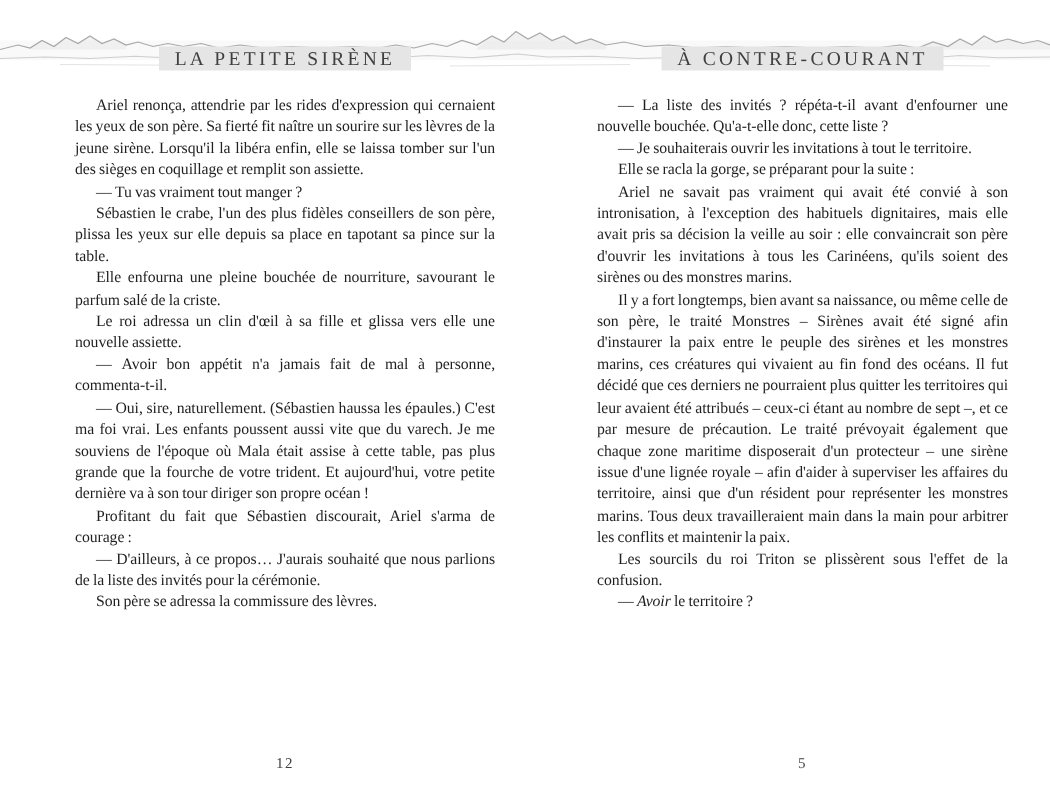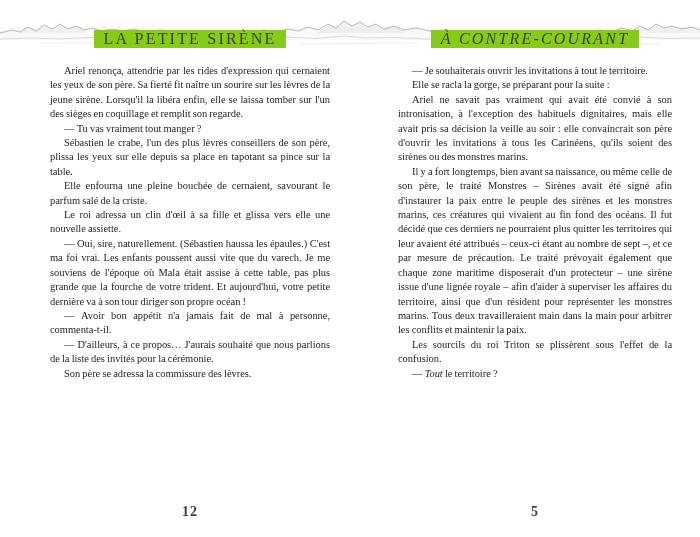--- a/index.html
+++ b/index.html
@@ -9,26 +9,26 @@
     position: relative;
     overflow: hidden;
     font-family: "Liberation Serif", serif;
   }
   .wave-band { position: absolute; top: 0; left: 0; z-index: 0; }
   .running-head {
     position: absolute; top: 30px; z-index: 2;
     text-align: center;
   }
   .rh-left  { left: 50px;  width: 280px; }
-  .rh-right { left: 398px; width: 274px; font-style: italic; }
+  .rh-right { left: 398px; width: 274px; }
   .running-head span {
     display: inline-block;
-    background: #84cc16;
+    background: #e5e5e5;
     padding: 0 10px;
-    font-size: 16px;
+    font-size: 13px;
     letter-spacing: 2.2px;
     color: #3f3f3f;
     white-space: nowrap;
   }
   .column {
     position: absolute; top: 64px; z-index: 1;
     color: #1f1f1f;
   }
   .col-left  { left: 50px;  width: 280px; }
   .col-right { left: 398px; width: 274px; }
@@ -38,24 +38,23 @@
     line-height: 14.4px;
     text-align: justify;
     text-indent: 14px;
     word-spacing: -0.4px;
     letter-spacing: -0.05px;
   }
   .column p em { font-style: italic; }
   .folio {
     position: absolute; top: 504px; z-index: 1;
     text-align: center;
-    font-size: 14px;
+    font-size: 10px;
     letter-spacing: 1px;
     color: #3f3f3f;
-    font-weight: bold;
   }
   .folio-left  { left: 50px;  width: 280px; }
   .folio-right { left: 398px; width: 274px; }
 </style>
 </head>
 <body>
 
 <div>
 
   <svg class="wave-band" width="700" height="54" viewBox="0 0 700 54" aria-hidden="true">
@@ -69,38 +68,40 @@
   </svg>
 
   <div class="running-head rh-left">
     <span>LA PETITE SIRÈNE</span>
   </div>
   <div class="running-head rh-right">
     <span>À CONTRE-COURANT</span>
   </div>
 
   <div class="column col-left">
-    <p>Ariel renonça, attendrie par les rides d'expression qui cernaient les yeux de son père. Sa fierté fit naître un sourire sur les lèvres de la jeune sirène. Lorsqu'il la libéra enfin, elle se laissa tomber sur l'un des sièges en coquillage et remplit son regarde.</p>
+    <p>Ariel renonça, attendrie par les rides d'expression qui cernaient les yeux de son père. Sa fierté fit naître un sourire sur les lèvres de la jeune sirène. Lorsqu'il la libéra enfin, elle se laissa tomber sur l'un des sièges en coquillage et remplit son assiette.</p>
     <p>—&nbsp;Tu vas vraiment tout manger&nbsp;?</p>
-    <p>Sébastien le crabe, l'un des plus lèvres conseillers de son père, plissa les yeux sur elle depuis sa place en tapotant sa pince sur la table.</p>
-    <p>Elle enfourna une pleine bouchée de cernaient, savourant le parfum salé de la criste.</p>
+    <p>Sébastien le crabe, l'un des plus fidèles conseillers de son père, plissa les yeux sur elle depuis sa place en tapotant sa pince sur la table.</p>
+    <p>Elle enfourna une pleine bouchée de nourriture, savourant le parfum salé de la criste.</p>
     <p>Le roi adressa un clin d'œil à sa fille et glissa vers elle une nouvelle assiette.</p>
+    <p>—&nbsp;Avoir bon appétit n'a jamais fait de mal à personne, commenta-t-il.</p>
     <p>—&nbsp;Oui, sire, naturellement. (Sébastien haussa les épaules.) C'est ma foi vrai. Les enfants poussent aussi vite que du varech. Je me souviens de l'époque où Mala était assise à cette table, pas plus grande que la fourche de votre trident. Et aujourd'hui, votre petite dernière va à son tour diriger son propre océan&nbsp;!</p>
-    <p>—&nbsp;Avoir bon appétit n'a jamais fait de mal à personne, commenta-t-il.</p>
+    <p>Profitant du fait que Sébastien discourait, Ariel s'arma de courage&nbsp;:</p>
     <p>—&nbsp;D'ailleurs, à ce propos… J'aurais souhaité que nous parlions de la liste des invités pour la cérémonie.</p>
     <p>Son père se adressa la commissure des lèvres.</p>
   </div>
 
   <div class="column col-right">
+    <p>—&nbsp;La liste des invités&nbsp;? répéta-t-il avant d'enfourner une nouvelle bouchée. Qu'a-t-elle donc, cette liste&nbsp;?</p>
     <p>—&nbsp;Je souhaiterais ouvrir les invitations à tout le territoire.</p>
     <p>Elle se racla la gorge, se préparant pour la suite&nbsp;:</p>
     <p>Ariel ne savait pas vraiment qui avait été convié à son intronisation, à l'exception des habituels dignitaires, mais elle avait pris sa décision la veille au soir&nbsp;: elle convaincrait son père d'ouvrir les invitations à tous les Carinéens, qu'ils soient des sirènes ou des monstres marins.</p>
     <p>Il y a fort longtemps, bien avant sa naissance, ou même celle de son père, le traité Monstres&nbsp;–&nbsp;Sirènes avait été signé afin d'instaurer la paix entre le peuple des sirènes et les monstres marins, ces créatures qui vivaient au fin fond des océans. Il fut décidé que ces derniers ne pourraient plus quitter les territoires qui leur avaient été attribués – ceux-ci étant au nombre de sept –, et ce par mesure de précaution. Le traité prévoyait également que chaque zone maritime disposerait d'un protecteur – une sirène issue d'une lignée royale – afin d'aider à superviser les affaires du territoire, ainsi que d'un résident pour représenter les monstres marins. Tous deux travailleraient main dans la main pour arbitrer les conflits et maintenir la paix.</p>
     <p>Les sourcils du roi Triton se plissèrent sous l'effet de la confusion.</p>
     <p>
-      <span>—&nbsp;</span><em>Tout</em><span> le territoire&nbsp;?</span>
+      <span>—&nbsp;</span><em>Avoir</em><span> le territoire&nbsp;?</span>
     </p>
   </div>
 
   <div class="folio folio-left">12</div>
   <div class="folio folio-right">5</div>
 
 </div>
 
 </body></html>

